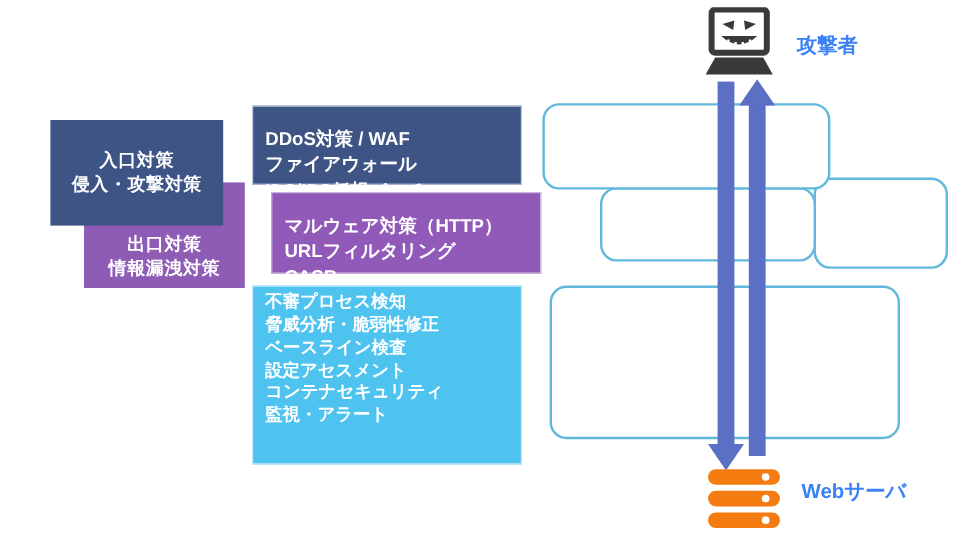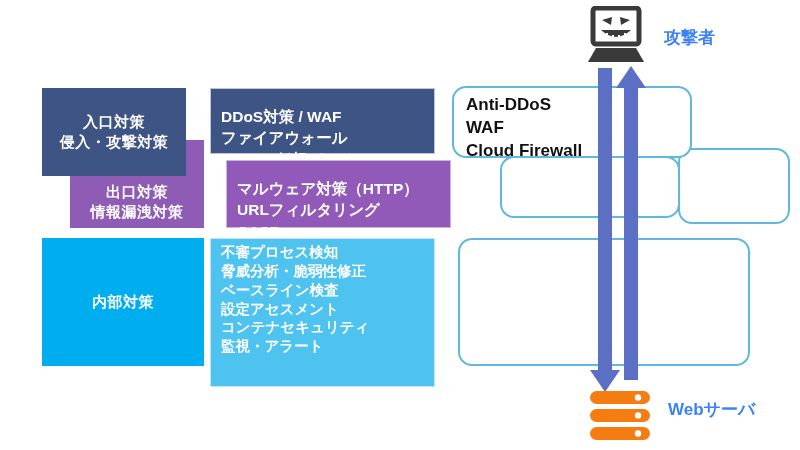--- a/index.html
+++ b/index.html
@@ -23,20 +23,21 @@
     position: absolute;
     display: flex;
     align-items: center;
     justify-content: center;
     text-align: center;
     color: #ffffff;
     font-weight: bold;
     line-height: 1.35;
     white-space: pre-line;
     letter-spacing: .5px;
+    margin-top: 12px;
   }
   .cat-entry {
     left: 42px;  top: 88px;
     width: 144px; height: 88px;
     background: #3E5484;
     font-size: 15px;
     z-index: 3;
   }
   .cat-exit {
     left: 70px; top: 140px;
@@ -142,21 +143,20 @@
 <body>
 
 <div id="canvas">
 
   <div class="cat-box cat-exit">出口対策
 情報漏洩対策</div>
 
   <div class="cat-box cat-entry">入口対策
 侵入・攻撃対策</div>
 
-  <div class="cat-box cat-internal">内部対策</div>
 
   <div class="detail-box det-entry">DDoS対策 / WAF
 ファイアウォール
 IDS/IPS仮想パッチ</div>
 
   <div class="detail-box det-exit">マルウェア対策（HTTP）
 URLフィルタリング
 CASB</div>
 
   <div class="detail-box det-internal">不審プロセス検知
@@ -164,23 +164,20 @@
 ベースライン検査
 設定アセスメント
 コンテナセキュリティ
 監視・アラート</div>
 
   <div class="rbox rb-mid-r"></div>
   <div class="rbox rb-mid-l"></div>
   <div class="rbox rb-bottom"></div>
   <div class="rbox rb-top"></div>
 
-  <div class="rbox-label lbl-top">Anti-DDoS
-WAF
-Cloud Firewall</div>
 
 
   <svg class="arrow-layer" viewBox="0 0 800 450">
 
     <g>
       <rect x="598" y="68" width="14" height="310" fill="#5B6FC4"></rect>
       <polygon points="590,370 620,370 605,392" fill="#5B6FC4"></polygon>
     </g>
 
     <g>

